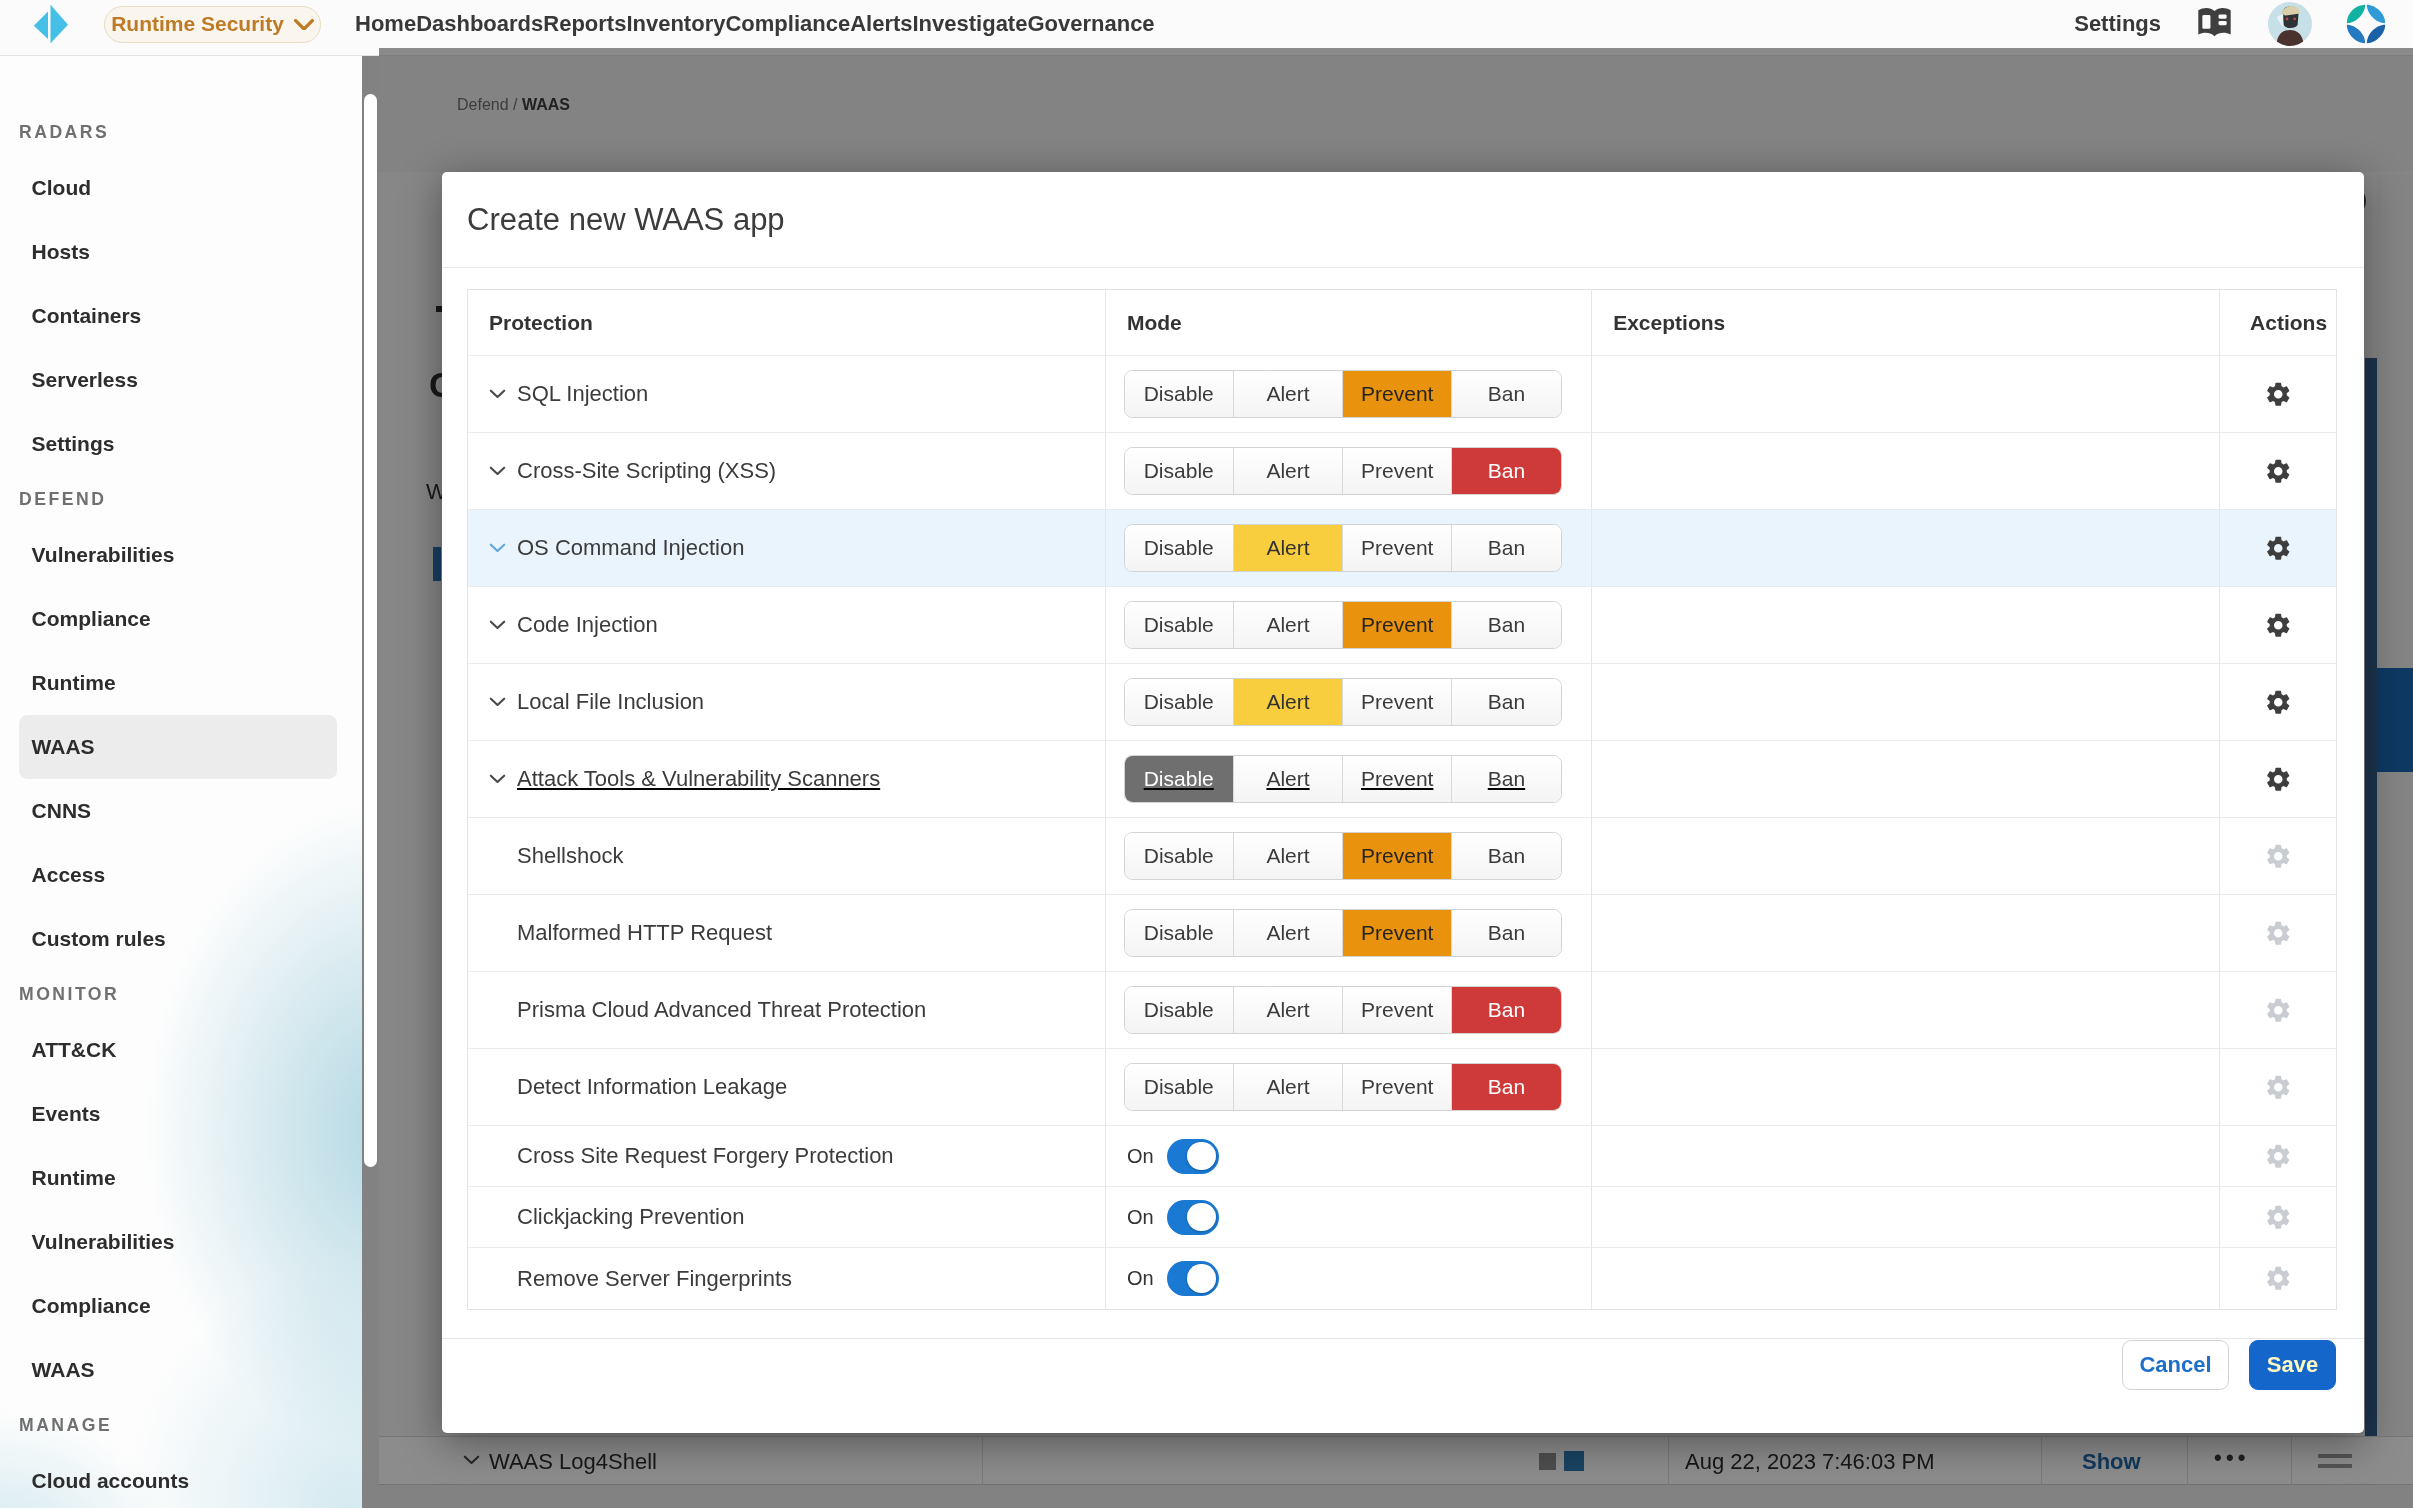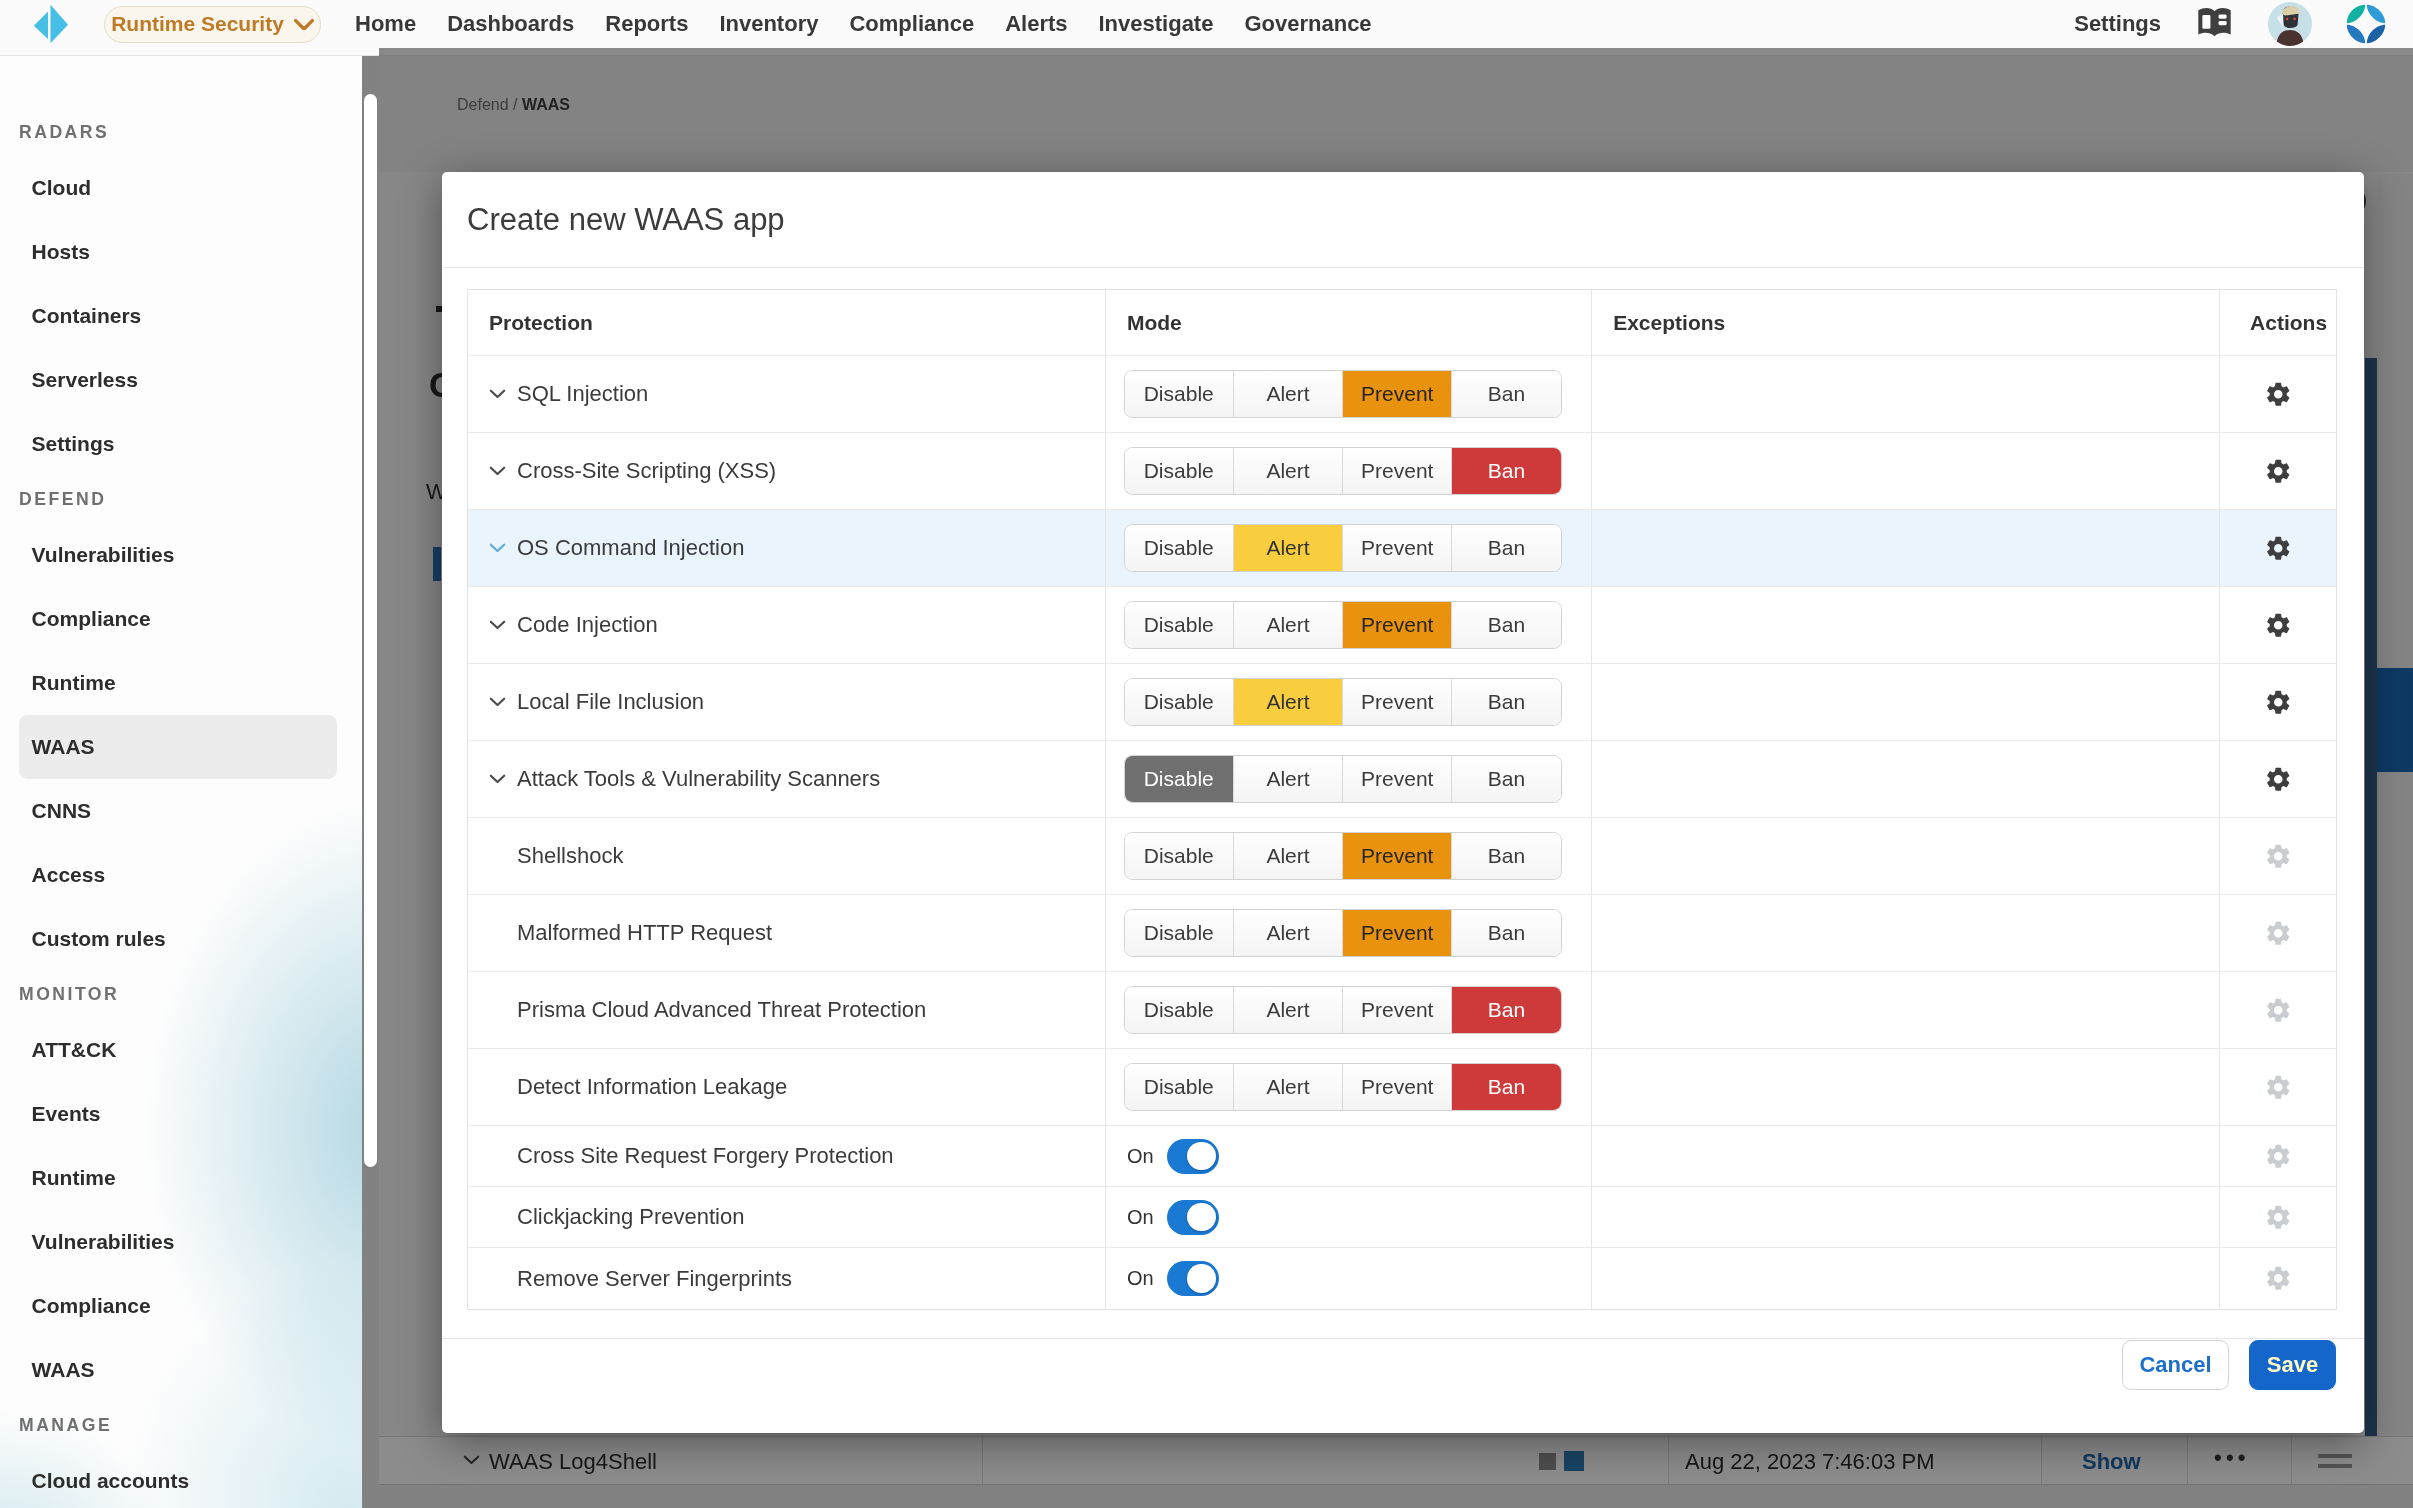--- a/index.html
+++ b/index.html
@@ -7,21 +7,21 @@
     font-family:"Liberation Sans","DejaVu Sans",sans-serif;-webkit-font-smoothing:antialiased;}
   body{position:relative;}
 
   
   .topnav{position:absolute;left:0;top:0;width:2413px;height:56px;background:#FBFBFB;
     border-bottom:0.8px solid #E3E3E3;display:flex;align-items:center;z-index:40;}
   .brand-logo{position:absolute;left:31px;top:4.2px;width:39px;height:40px;}
   .switcher{position:absolute;left:104px;top:5.9px;width:217px;height:37px;border-radius:18.4px;
     background:#FAF6EE;border:0.8px solid #E7DCC4;display:flex;align-items:center;justify-content:center;gap:10px;cursor:pointer;}
   .switcher span{color:#BE7A24;font-size:21px;font-weight:700;}
-  .nav-items{position:absolute;left:355px;top:0;height:48px;display:flex;align-items:center;gap:31px;}
+  .nav-items{position:absolute;left:355px;top:0;height:48px;display:flex;align-items:center;}
   .nav-item{font-size:22px;font-weight:600;color:#383838;cursor:pointer;white-space:nowrap;}
   .nav-right{position:absolute;right:27px;top:0;height:48px;display:flex;align-items:center;gap:34px;}
   .nav-settings{font-size:22px;font-weight:600;color:#383838;cursor:pointer;}
 
   
   .sidebar{position:absolute;left:0;top:48px;width:362px;height:1461px;z-index:30;
     background:
       radial-gradient(352px 469px at 108% 74%, rgba(73,162,190,.42), rgba(73,162,190,0) 70%),
       radial-gradient(318px 352px at 96% 100%, rgba(120,190,212,.30), rgba(120,190,212,0) 70%),
       radial-gradient(251px 218px at 0% 104%, rgba(110,185,205,.35), rgba(110,185,205,0) 72%),
@@ -387,21 +387,21 @@
         </div>
         <div class="t-cell" style="width: 629px;"></div>
         <div class="t-cell" style="width: 116px;">
           <div class="gear-btn">
             <svg width="28.5" height="28.5" viewBox="0 0 24 24">
               <path fill="#3E3E3E" d="M19.14 12.94c.04-.3.06-.61.06-.94 0-.32-.02-.64-.07-.94l2.03-1.58a.49.49 0 0 0 .12-.61l-1.92-3.32a.49.49 0 0 0-.59-.22l-2.39.96c-.5-.38-1.03-.7-1.62-.94l-.36-2.54a.48.48 0 0 0-.48-.41h-3.84c-.24 0-.43.17-.47.41l-.36 2.54c-.59.24-1.13.57-1.62.94l-2.39-.96a.49.49 0 0 0-.59.22L2.74 8.87c-.12.21-.08.47.12.61l2.03 1.58c-.05.3-.09.63-.09.94s.02.64.07.94l-2.03 1.58a.49.49 0 0 0-.12.61l1.92 3.32c.12.22.37.29.59.22l2.39-.96c.5.38 1.03.7 1.62.94l.36 2.54c.05.24.24.41.48.41h3.84c.24 0 .44-.17.47-.41l.36-2.54c.59-.24 1.13-.56 1.62-.94l2.39.96c.22.08.47 0 .59-.22l1.92-3.32a.49.49 0 0 0-.12-.61l-2.01-1.58zM12 15.6A3.6 3.6 0 1 1 12 8.4a3.6 3.6 0 0 1 0 7.2z"></path>
             </svg>
           </div>
         </div>
       </div>
-      <div class="t-row" style="height: 77px;">
+      <div class="t-row" style="height: 77px; text-decoration: underline;">
         <div class="t-cell cell-prot" style="width: 639px;">
           <span class="chev-box">
             <svg width="17" height="10" viewBox="0 0 20 12">
               <polyline points="2,2 10,9.5 18,2" fill="none" stroke="#4A4A4A" stroke-width="2.6" stroke-linecap="round" stroke-linejoin="round"></polyline>
             </svg>
           </span>
           <span class="prot-label">Attack Tools &amp; Vulnerability Scanners</span>
         </div>
         <div class="t-cell" style="width: 487px;">
           <div class="seg-group">

